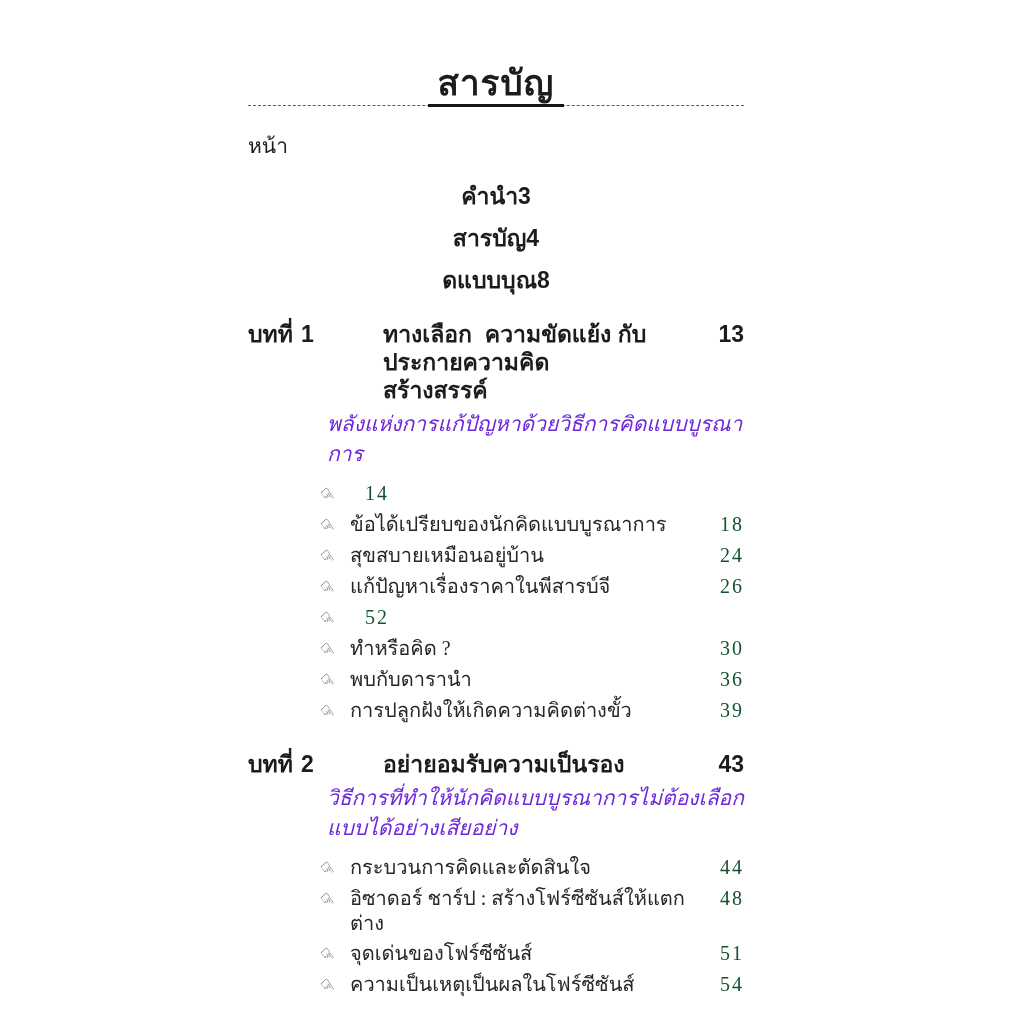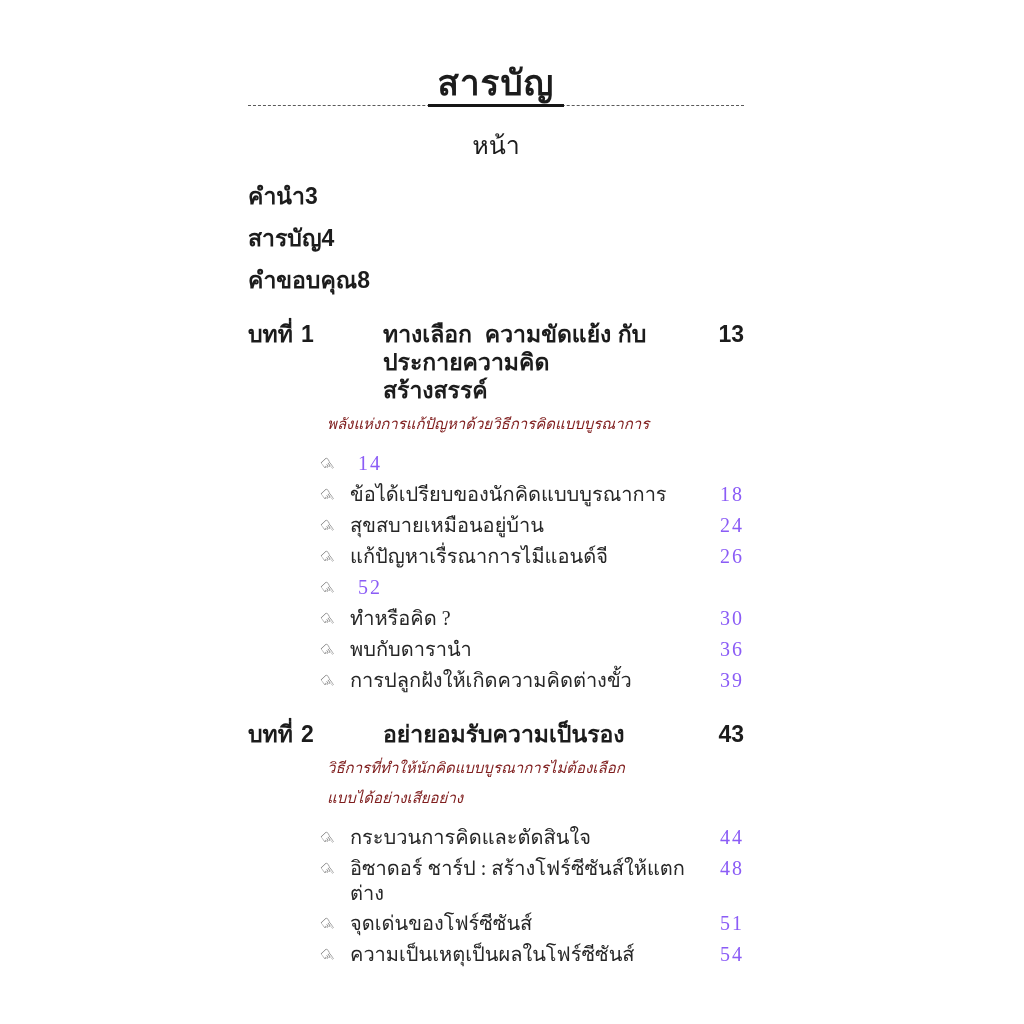--- a/index.html
+++ b/index.html
@@ -29,30 +29,30 @@
     font-size: 35px;
     font-weight: bold;
     line-height: 38px;
     letter-spacing: 1px;
     border-bottom: 3px solid #161616;
     padding: 0 10px 2px 10px;
     margin-bottom: -2px;
   }
   
   .page-col-header {
-    text-align: center;
+    text-align: left;
     font-family: "Liberation Serif", serif;
-    font-size: 25px;
+    font-size: 21px;
     line-height: 28px;
     margin-top: 26px;
   }
   
   .fm-row {
     display: flex;
-    justify-content: flex-start;
+    justify-content: center;
     align-items: flex-start;
     font-weight: bold;
     font-size: 23px;
     line-height: 28px;
     margin-top: 14px;
   }
   .fm-row.first { margin-top: 22px; }
   
   .chapter { margin-top: 26px; }
   .ch-head {
@@ -65,23 +65,23 @@
   }
   .ch-label { width: 45px; flex: none; }
   .ch-num   { width: 30px; flex: none; }
   .ch-title { flex: 1; margin-left: 44px; }
   .ch-title .line { display: block; white-space: pre-wrap; }
   .ch-page  { flex: none; margin-left: 0; }
   .ch-subtitle {
     margin: 5px 0 0 79px;
     font-family: "Liberation Serif", serif;
     font-style: italic;
-    font-size: 15px;
+    font-size: 21px;
     line-height: 30px;
-    color: #7f1d1d;
+    color: #6d28d9;
   }
   .ch-subtitle .line { display: block; }
   .ch-items { margin-top: 12px; }
   
   .item {
     display: flex;
     align-items: flex-start;
     font-family: "Liberation Serif", serif;
     font-size: 20px;
     line-height: 25px;
@@ -97,23 +97,23 @@
   .item-bullet i {
     display: inline-block;
     font-style: normal;
     font-size: 17px;
     transform: rotate(-38deg) translateY(1px);
   }
   .item-text { flex: 1; }
   .item-text .line { display: block; white-space: pre-wrap; }
   .item-page {
     flex: none;
-    margin-left: 8px;
+    margin-left: 15px;
     letter-spacing: 2px;
-    color: #8b5cf6;
+    color: #14532d;
   }
 </style>
 </head>
 <body>
 
 <div class="page">
 
   <div class="toc-header">
     <span class="toc-title">สารบัญ</span>
   </div>
@@ -122,21 +122,21 @@
 
   <div class="fm-row first">
     <span>คำนำ</span>
     <span>3</span>
   </div>
   <div class="fm-row">
     <span>สารบัญ</span>
     <span>4</span>
   </div>
   <div class="fm-row">
-    <span>คำขอบคุณ</span>
+    <span>ดแบบบุณ</span>
     <span>8</span>
   </div>
 
   <div class="chapter">
     <div class="ch-head">
       <span class="ch-label">บทที่</span>
       <span class="ch-num">1</span>
       <span class="ch-title">
         <span class="line">ทางเลือก  ความขัดแย้ง กับประกายความคิด</span>
         <span class="line">สร้างสรรค์</span>
@@ -165,21 +165,21 @@
         <span class="item-bullet"><i>☟</i></span>
         <span class="item-text">
           <span class="line">สุขสบายเหมือนอยู่บ้าน</span>
         </span>
         <span class="item-page">24</span>
       </div>
 
       <div class="item">
         <span class="item-bullet"><i>☟</i></span>
         <span class="item-text">
-          <span class="line">แก้ปัญหาเรื่รณาการไมีแอนด์จี</span>
+          <span class="line">แก้ปัญหาเรื่องราคาในพีสารบ์จี</span>
         </span>
         <span class="item-page">26</span>
       </div>
 
       <div class="item">
         <span class="item-bullet"><i>☟</i></span>
         <span class="item-page">52</span>
       </div>
 
       <div class="item">

